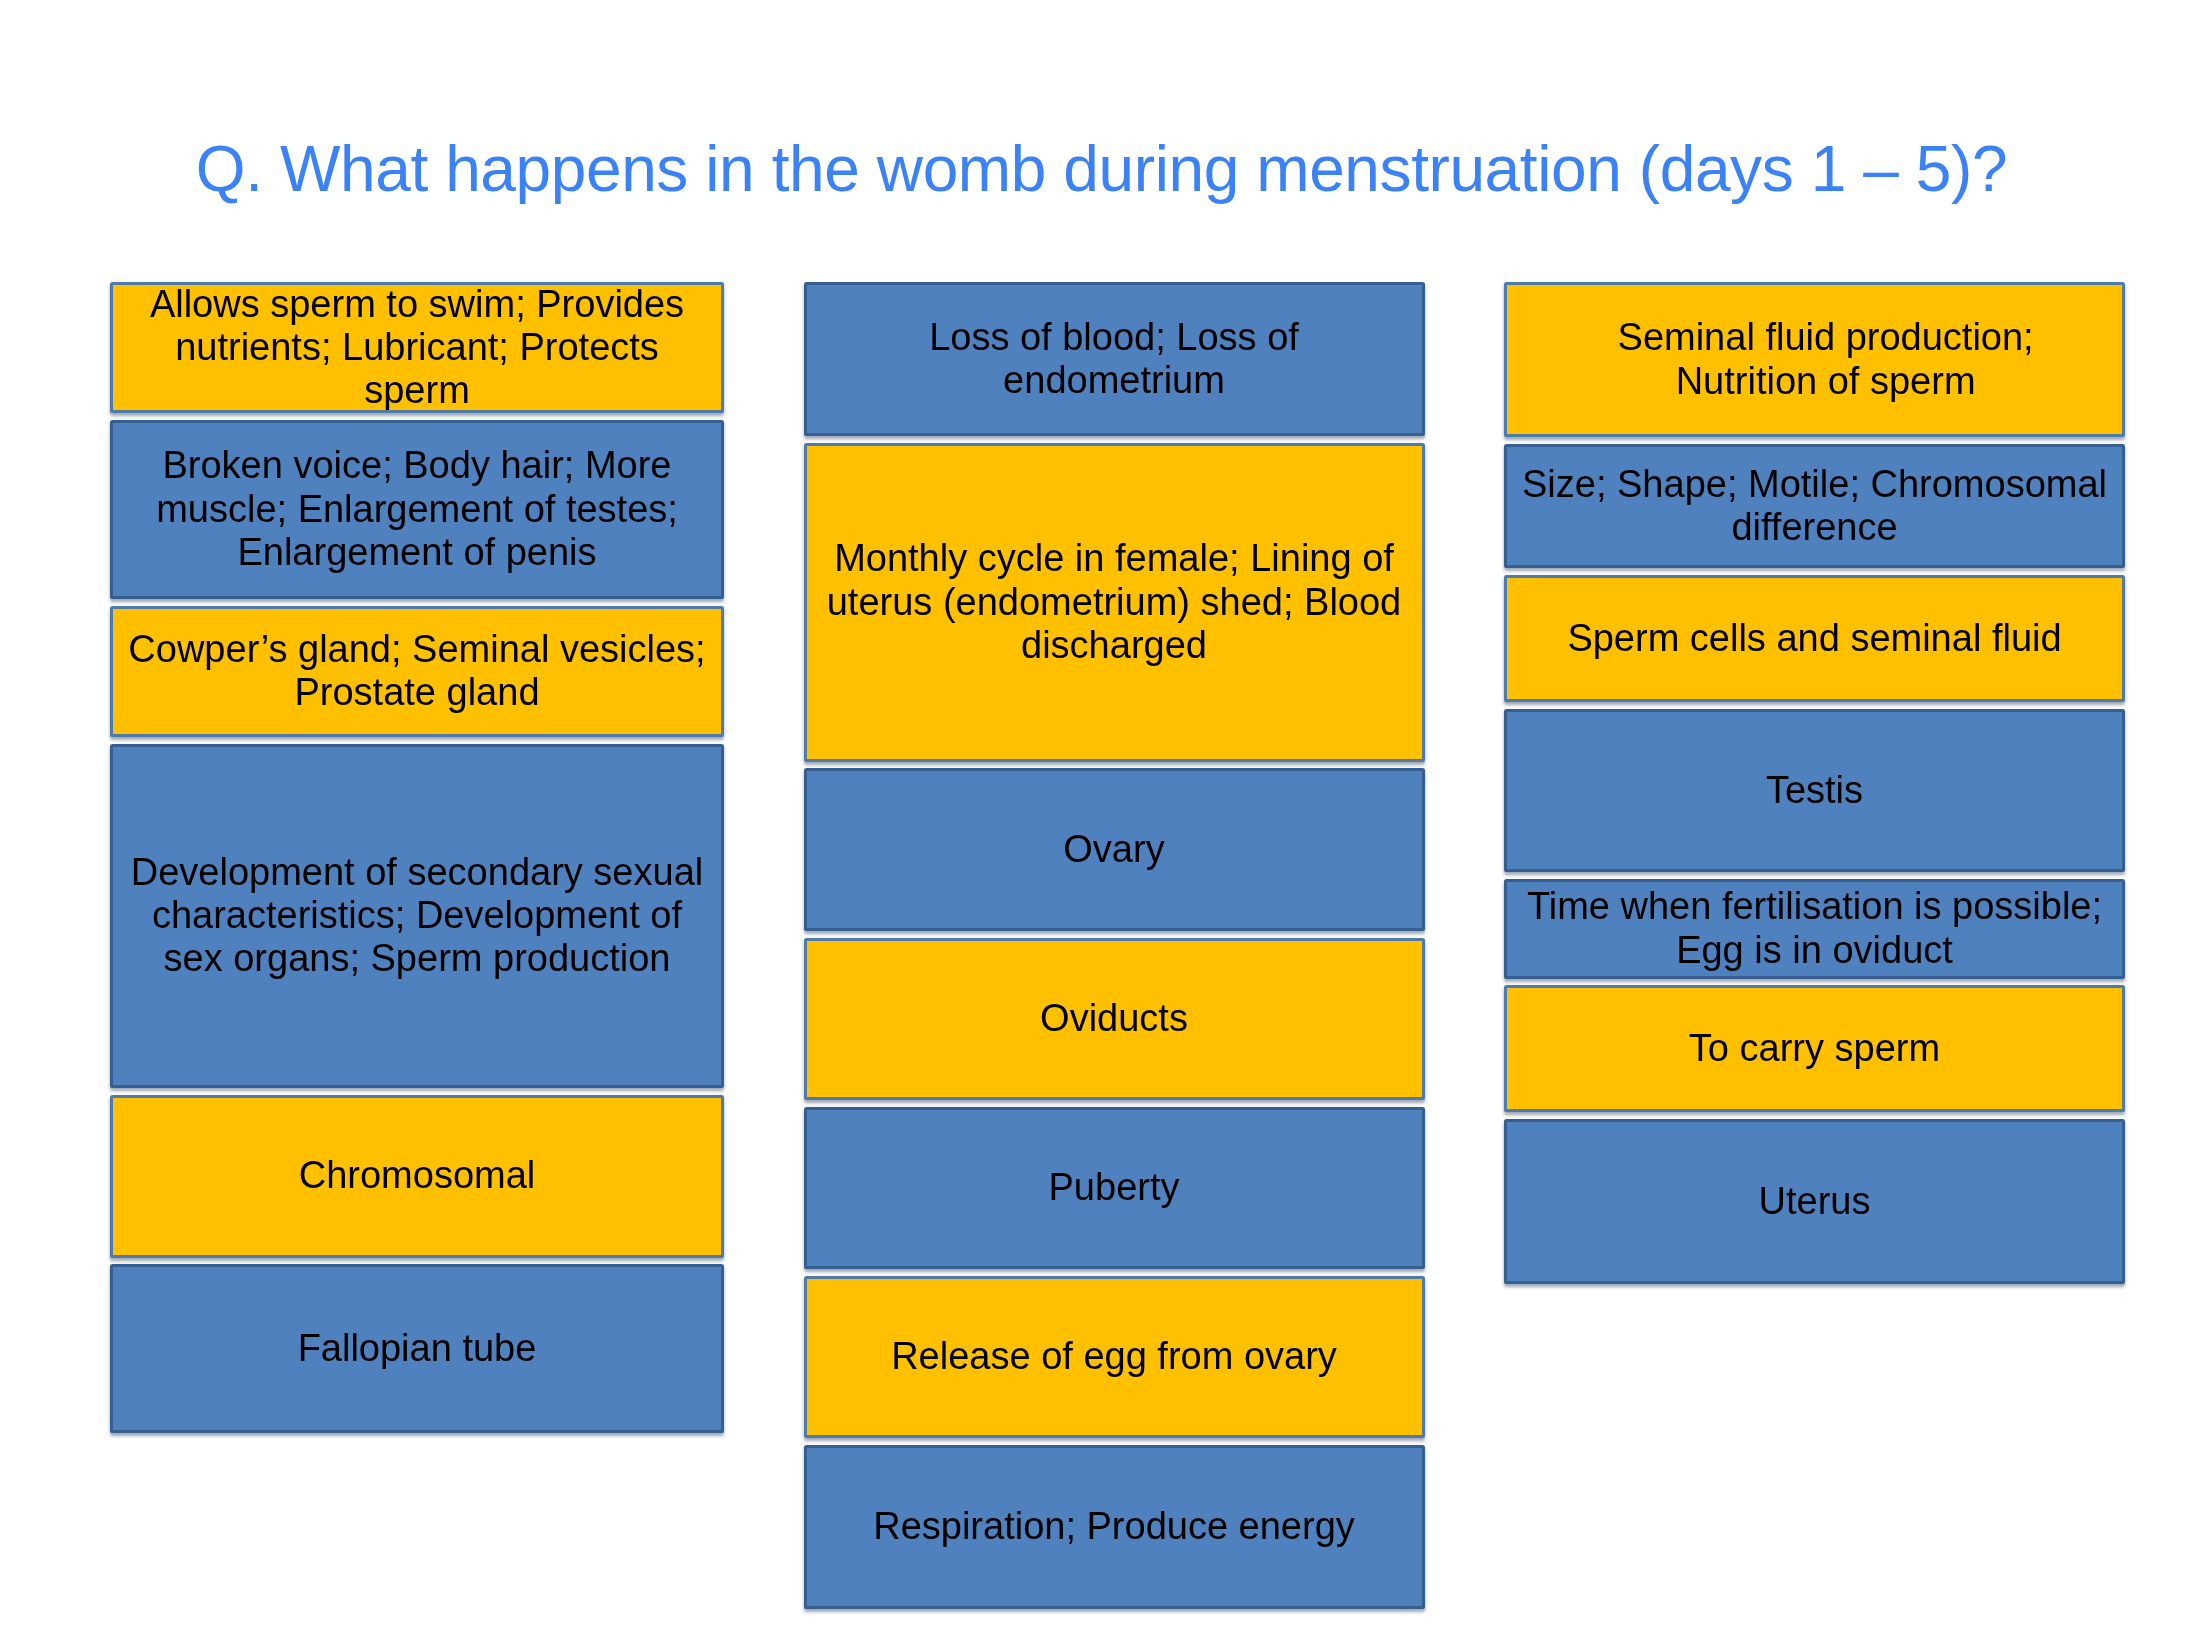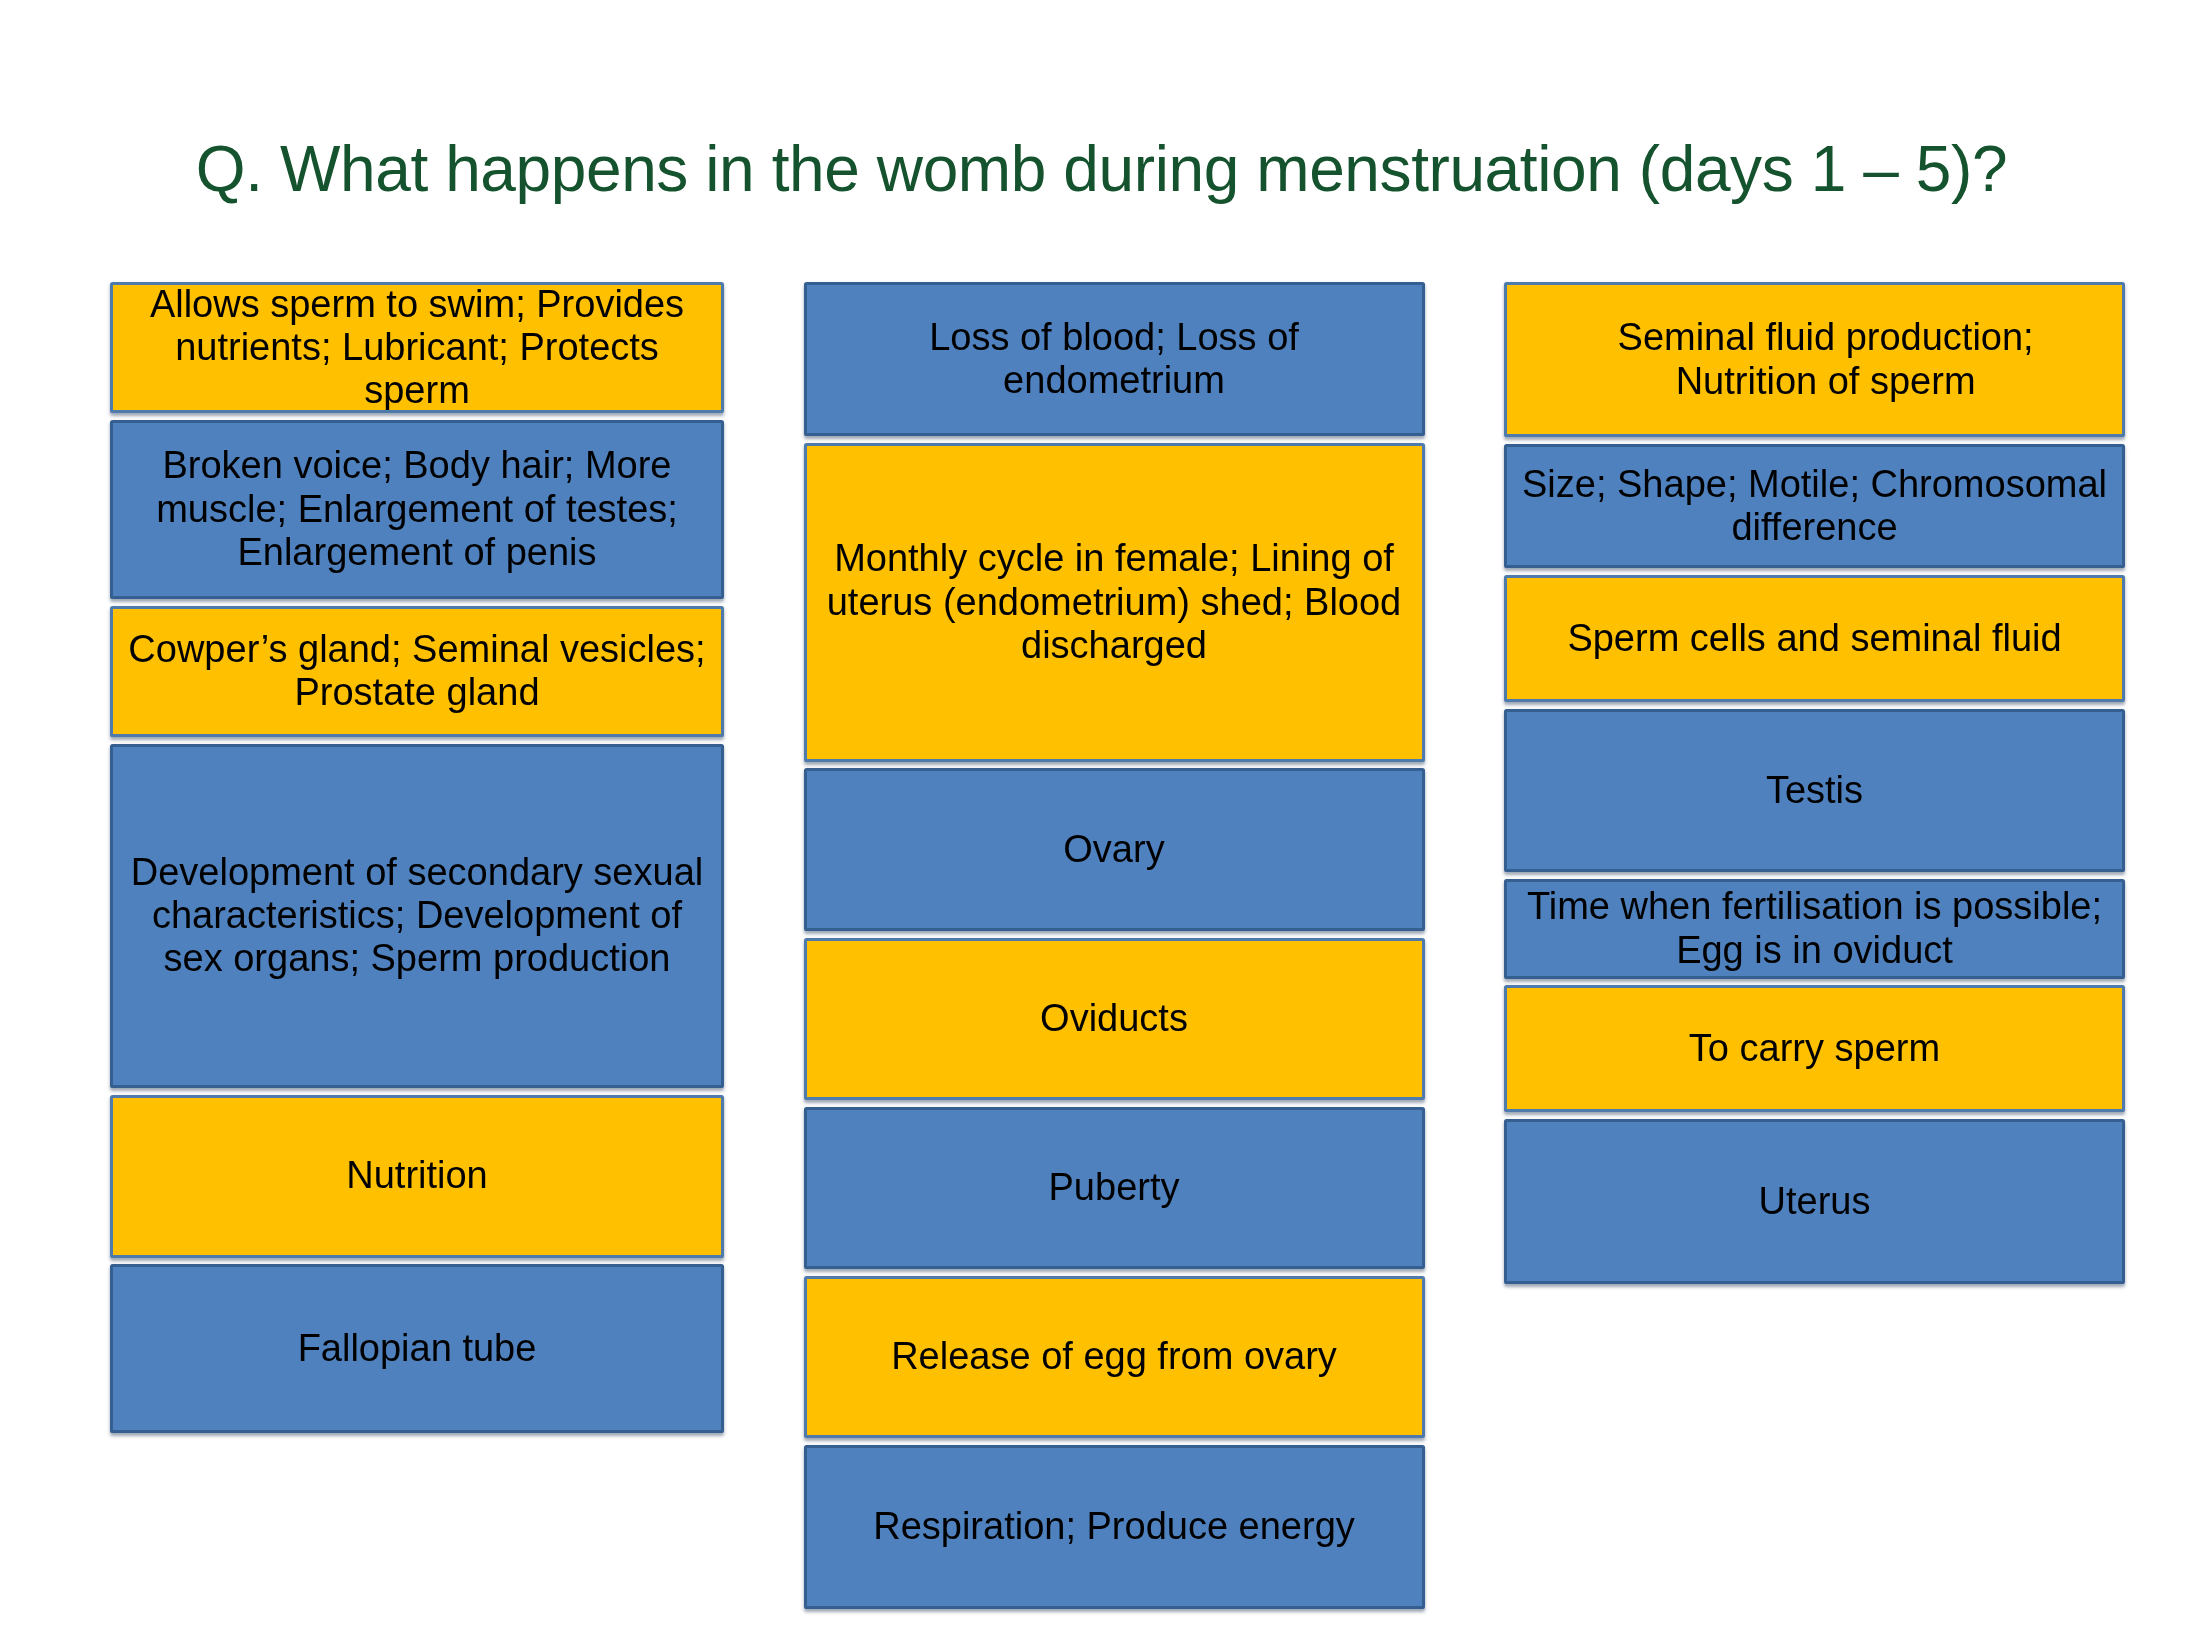--- a/index.html
+++ b/index.html
@@ -17,21 +17,21 @@
 
   
   #slide-title {
     position: absolute;
     left: 0;
     top: 89px;
     width: 2203px;
     text-align: center;
     font-size: 64px;
     font-weight: 400;
-    color: #14532d;
+    color: #3b82f6;
     letter-spacing: -0.4px;
     white-space: nowrap;
   }
 
   
   #board {
     position: absolute;
     left: 110px;
     top: 282px;
     width: 2015px;
@@ -94,21 +94,21 @@
       <div class="card blue" style="height: 179px;">
         <span class="card-text">Broken voice; Body hair; More muscle; Enlargement of testes; Enlargement of penis</span>
       </div>
       <div class="card yellow" style="height: 131px;">
         <span class="card-text">Cowper’s gland; Seminal vesicles; Prostate gland</span>
       </div>
       <div class="card blue" style="height: 344px;">
         <span class="card-text">Development of secondary sexual characteristics; Development of sex organs; Sperm production</span>
       </div>
       <div class="card yellow" style="height: 163px;">
-        <span class="card-text">Nutrition</span>
+        <span class="card-text">Chromosomal</span>
       </div>
       <div class="card blue" style="height: 169px;">
         <span class="card-text">Fallopian tube</span>
       </div>
     </div>
   <div class="column" id="column-2">
       <div class="card blue" style="height: 155px;">
         <span class="card-text">Loss of blood; Loss of endometrium</span>
       </div>
       <div class="card yellow" style="height: 320px;">

